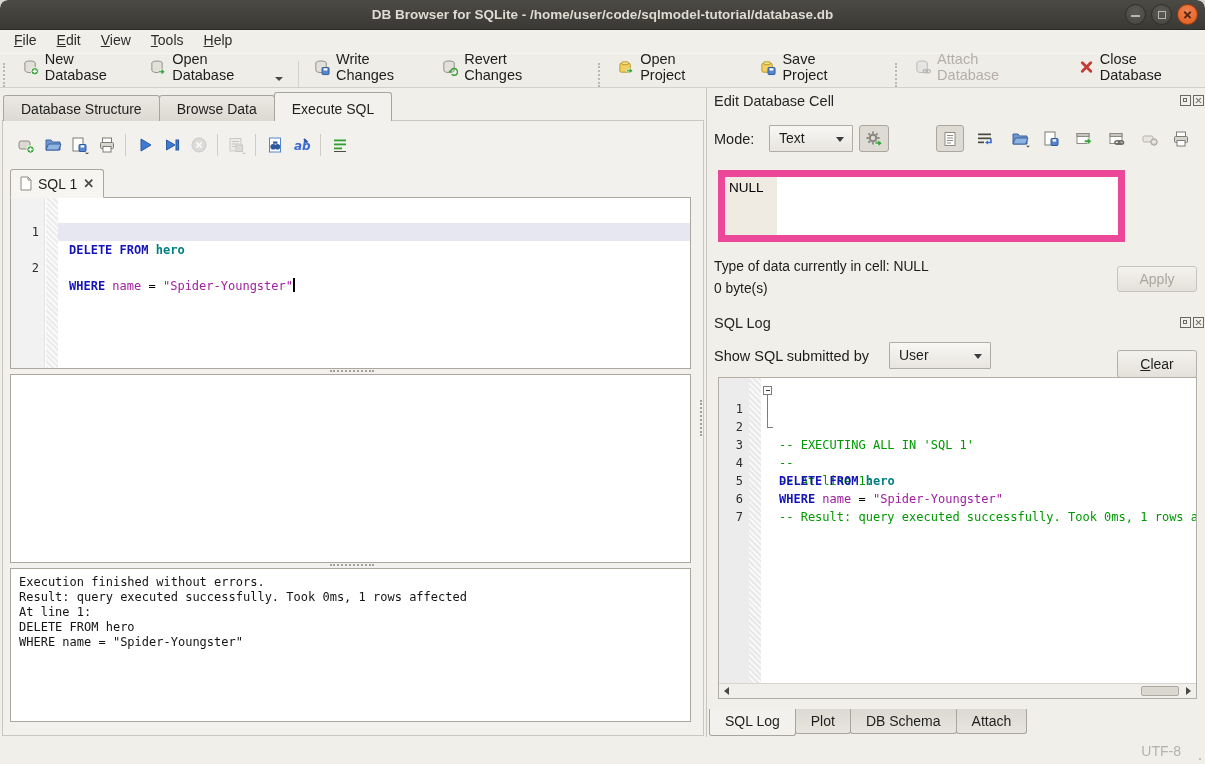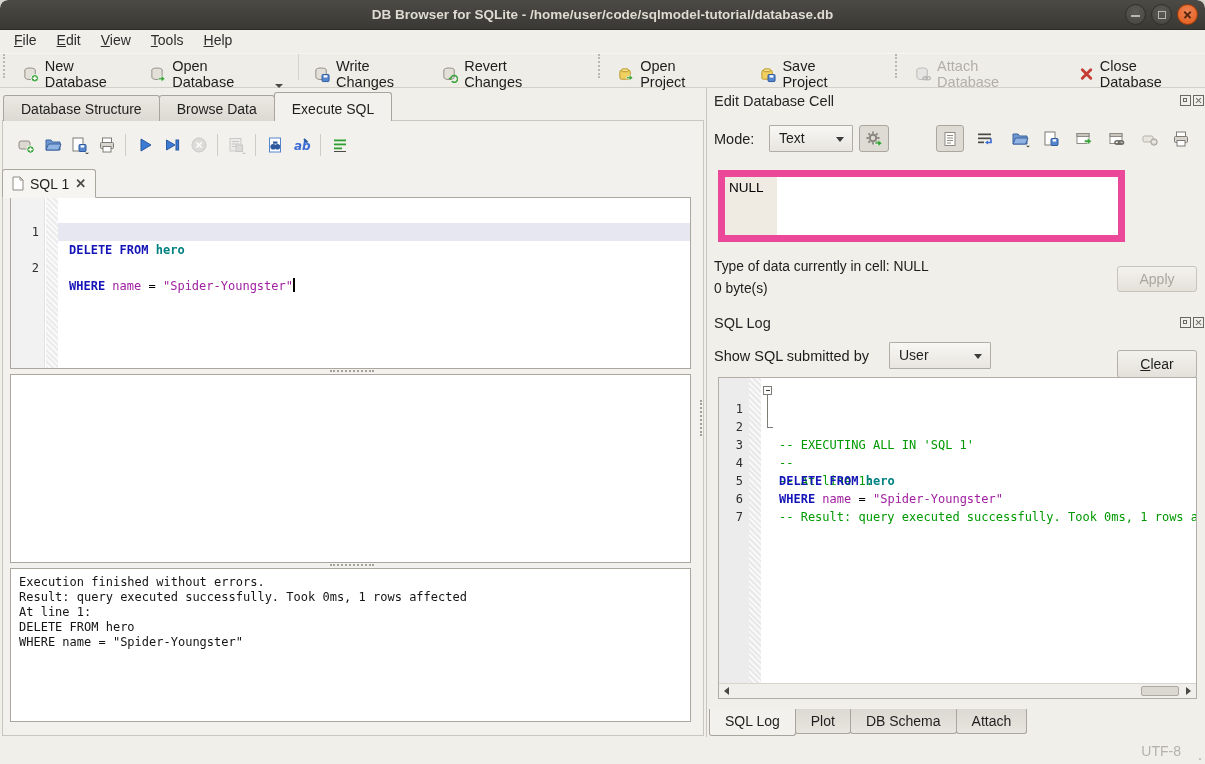--- a/index.html
+++ b/index.html
@@ -32,21 +32,21 @@
   .winbtn .x1,.winbtn .x2 { position:absolute; left:5px; top:9px; width:9px; height:1.8px; background:#5a2711; }
   .winbtn .x1 { transform:rotate(45deg);} .winbtn .x2 { transform:rotate(-45deg);}
   
   .menubar { position:absolute; left:0; top:30px; width:100%; height:23px; background:#f1efea; display:flex; padding-left:4px; }
   .menu-item { padding:2px 10px 0; font-size:14px; color:#2d2d2d; }
   .menu-item::first-letter { text-decoration:underline; }
   
   .toolbar {
     position:absolute; left:0; top:53px; width:100%; height:35px;
     background:#efede8; border-bottom:1px solid #d3d0c9; border-top:1px solid #f7f5f1;
-    display:flex; align-items:flex-start;
+    display:flex; align-items:flex-end;
   }
   .tb-handle { width:8px; height:24px; border-left:2px dotted #bcb8b1; margin:0 4px 0 3px; }
   .tb-sep { width:1px; height:26px; background:#d6d3cc; margin:0 7px; }
   .tb-gap { width:26px; }
   .tb-btn { display:flex; align-items:center; gap:6px; padding:4px 8px; font-size:14.5px; color:#1d1d1d; }
   .tb-btn svg { display:block; }
   .tb-btn.disabled { color:#b3afa7; }
   .tb-btn.disabled svg { filter:grayscale(1); opacity:.55; }
   .tb-caret { width:0; height:0; border-left:4px solid transparent; border-right:4px solid transparent; border-top:4px solid #4a4a45; align-self:flex-end; margin:0 0 2px 2px; }
   
@@ -61,21 +61,21 @@
     position:absolute; left:2px; top:120px; width:702px; height:616px;
     background:#f3f1ed; border:1px solid #c9c6bf;
   }
   
   .sqltb { position:absolute; left:12px; top:131px; display:flex; align-items:center; z-index:5; }
   .sqltb .ibtn { width:27px; height:28px; display:flex; align-items:center; justify-content:center; }
   .sqltb .sep { width:1px; height:22px; background:#d0cdc6; margin:0 5px; }
   .ibtn.disabled svg { filter:grayscale(1); opacity:.5; }
   
   .sqltab {
-    position:absolute; left:2px; top:169px; height:29px; z-index:6;
+    position:absolute; left:10px; top:169px; height:29px; z-index:6;
     background:#f6f5f2; border:1px solid #aba79f; border-bottom:1px solid #f6f5f2;
     border-radius:3px 3px 0 0; display:flex; align-items:center; gap:6px; padding:0 9px; font-size:14px;
   }
   .sqltab .close { font-size:13px; font-weight:bold; color:#4c4c48; }
   
   .editor {
     position:absolute; left:10px; top:197px; width:681px; height:172px;
     background:#fff; border:1px solid #aba79f; font-family:"DejaVu Sans Mono", monospace; font-size:12px;
     overflow:hidden;
   }

